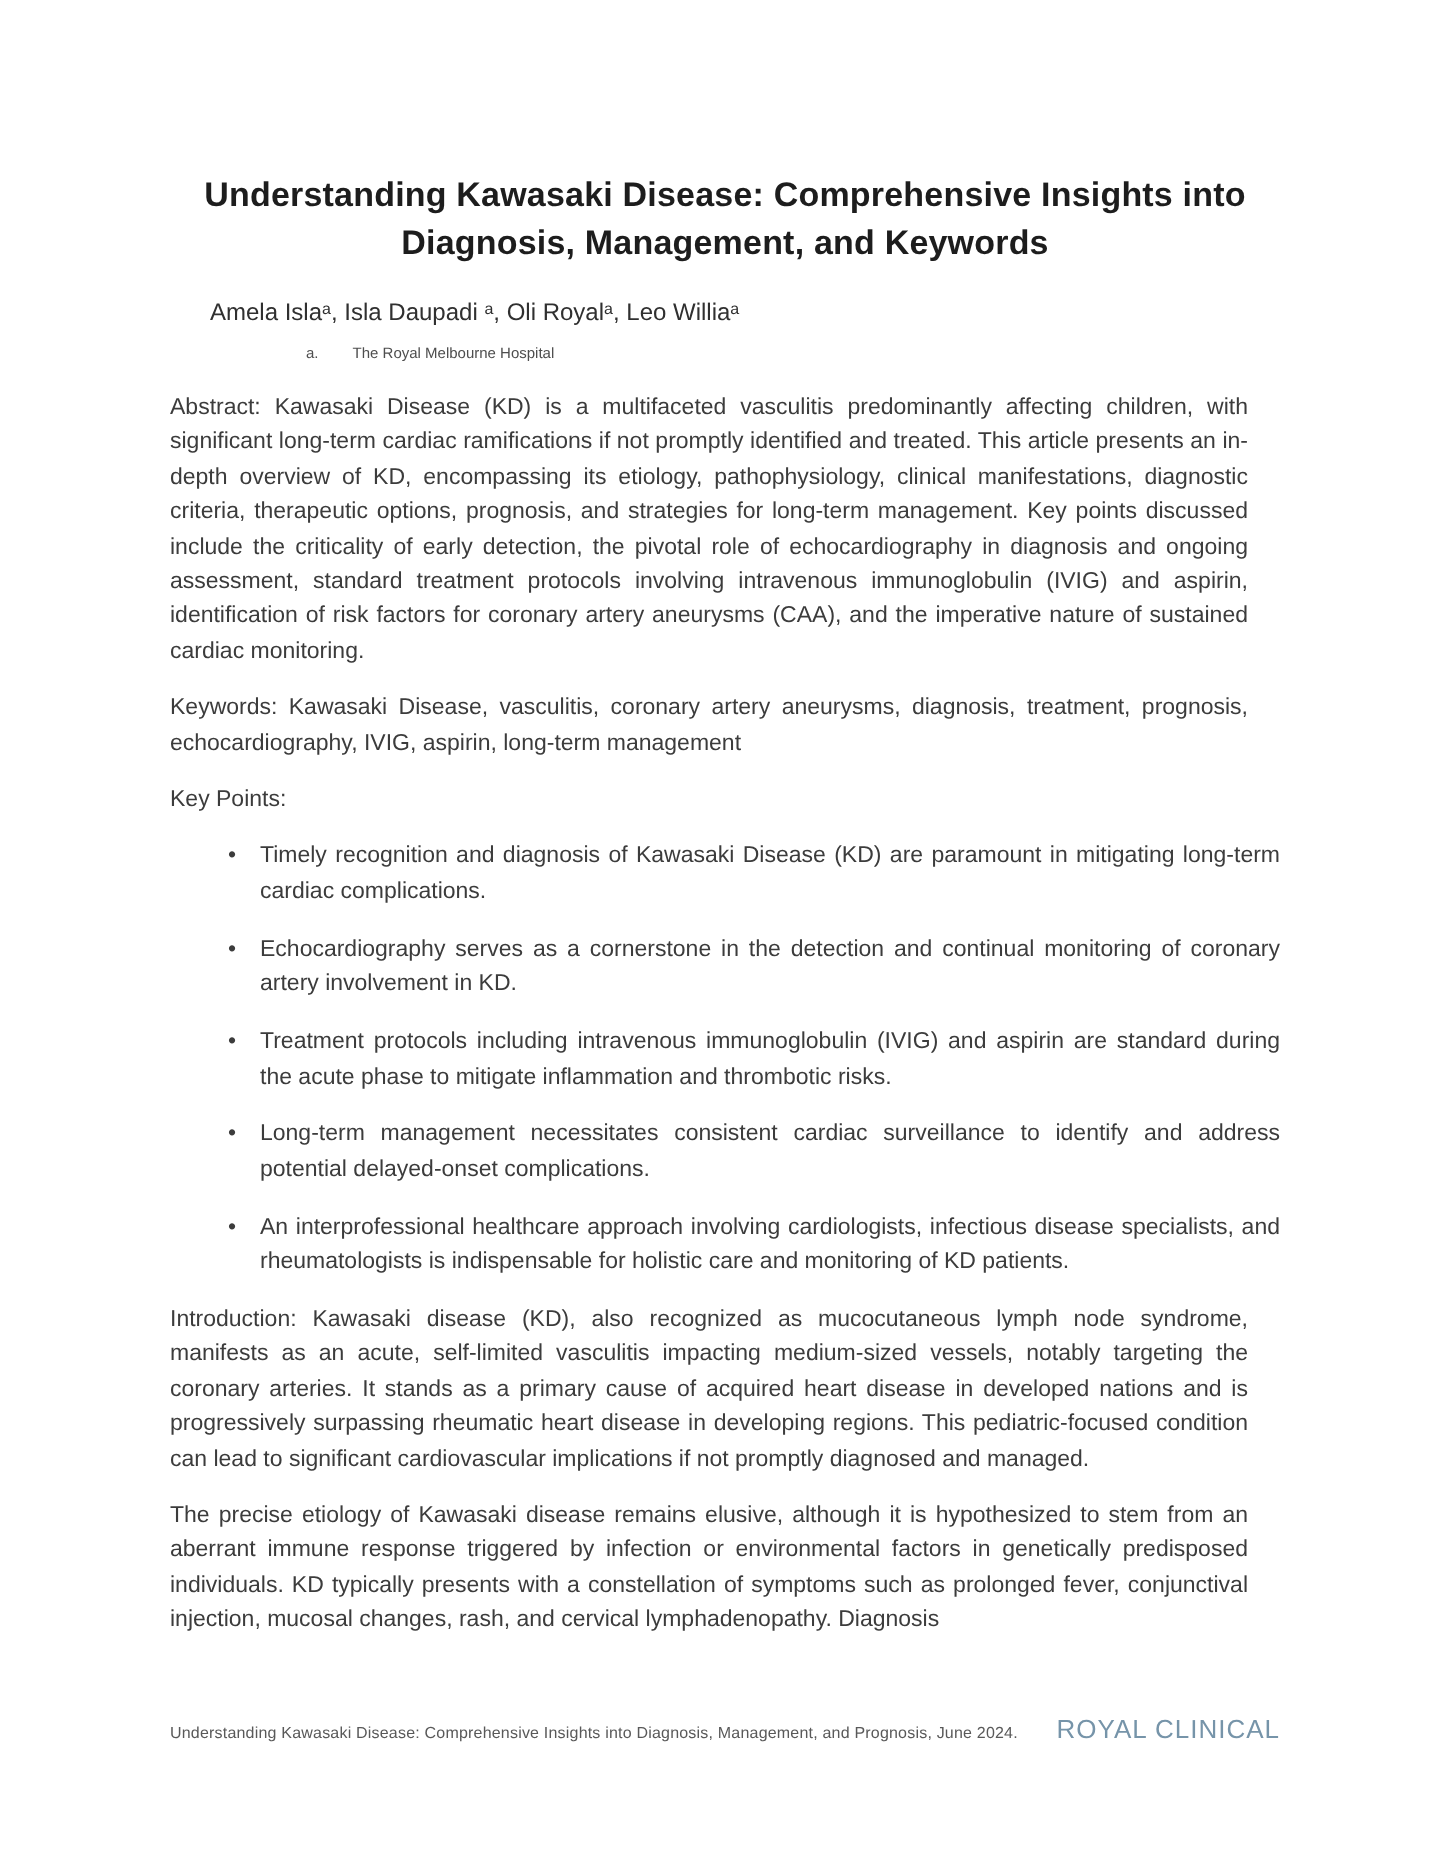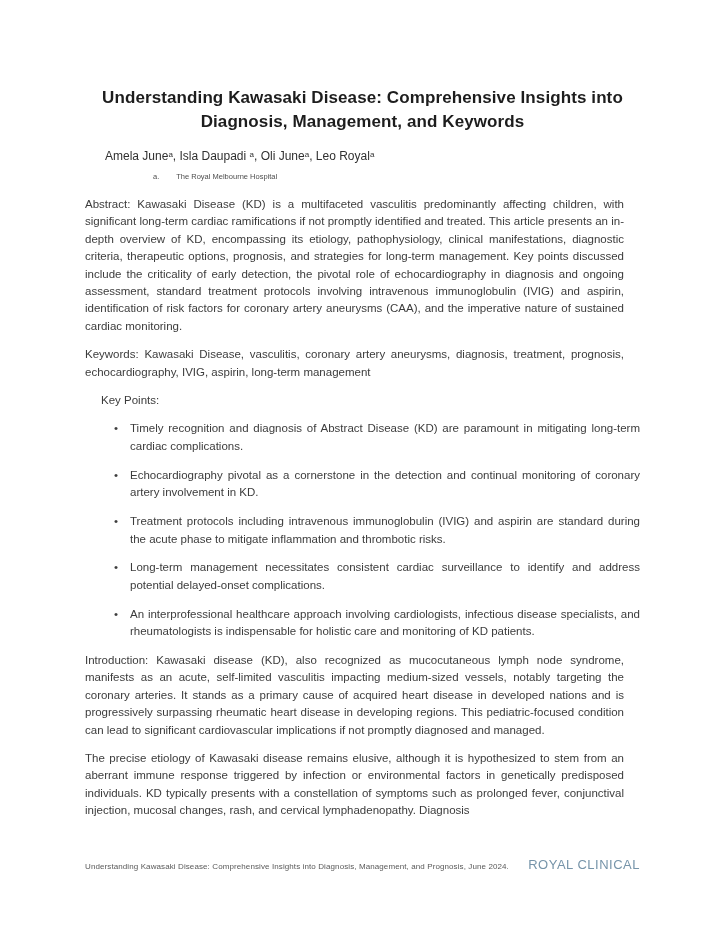--- a/index.html
+++ b/index.html
@@ -44,21 +44,21 @@
   }
   .affiliation .aff-name { margin-left: 17px; }
   p.body {
     margin: 0 16px 11px 0;
     font-size: 11.5px;
     line-height: 17.4px;
     text-align: justify;
     color: #3c3c3c;
   }
   p.heading {
-    margin: 0 0 11px 16px;
+    margin: 0 0 11px 0;
     font-size: 11.5px;
     line-height: 17.4px;
     text-align: left;
   }
   ul.keypoints {
     list-style: none;
     margin: 0 0 11px 0;
     padding: 0 0 0 45px;
   }
   ul.keypoints li {
@@ -102,44 +102,44 @@
 <div class="page">
 
   <h1 class="title">
     <span>Understanding Kawasaki Disease: Comprehensive Insights into</span>
     <span>Diagnosis, Management, and Keywords</span>
   </h1>
 
   <div class="authors">
     
   
-      <span class="author"><span>Amela June</span><sup>a</sup><span>, </span></span>
+      <span class="author"><span>Amela Isla</span><sup>a</sup><span>, </span></span>
     
       <span class="author"><span>Isla Daupadi </span><sup>a</sup><span>, </span></span>
     
-      <span class="author"><span>Oli June</span><sup>a</sup><span>, </span></span>
+      <span class="author"><span>Oli Royal</span><sup>a</sup><span>, </span></span>
     
-      <span class="author"><span>Leo Royal</span><sup>a</sup><span></span></span>
+      <span class="author"><span>Leo Willia</span><sup>a</sup><span></span></span>
     </div>
 
   <div class="affiliation">
     <span class="aff-marker">a.</span><span class="aff-name">The Royal Melbourne Hospital</span>
   </div>
 
   <p class="body">Abstract: Kawasaki Disease (KD) is a multifaceted vasculitis predominantly affecting children, with significant long-term cardiac ramifications if not promptly identified and treated. This article presents an in-depth overview of KD, encompassing its etiology, pathophysiology, clinical manifestations, diagnostic criteria, therapeutic options, prognosis, and strategies for long-term management. Key points discussed include the criticality of early detection, the pivotal role of echocardiography in diagnosis and ongoing assessment, standard treatment protocols involving intravenous immunoglobulin (IVIG) and aspirin, identification of risk factors for coronary artery aneurysms (CAA), and the imperative nature of sustained cardiac monitoring.</p>
 
   <p class="body">Keywords: Kawasaki Disease, vasculitis, coronary artery aneurysms, diagnosis, treatment, prognosis, echocardiography, IVIG, aspirin, long-term management</p>
 
   <p class="heading">Key Points:</p>
 
   <ul class="keypoints">
 
-      <li>Timely recognition and diagnosis of Abstract Disease (KD) are paramount in mitigating long-term cardiac complications.</li>
+      <li>Timely recognition and diagnosis of Kawasaki Disease (KD) are paramount in mitigating long-term cardiac complications.</li>
 
-      <li>Echocardiography pivotal as a cornerstone in the detection and continual monitoring of coronary artery involvement in KD.</li>
+      <li>Echocardiography serves as a cornerstone in the detection and continual monitoring of coronary artery involvement in KD.</li>
 
       <li>Treatment protocols including intravenous immunoglobulin (IVIG) and aspirin are standard during the acute phase to mitigate inflammation and thrombotic risks.</li>
 
       <li>Long-term management necessitates consistent cardiac surveillance to identify and address potential delayed-onset complications.</li>
 
       <li>An interprofessional healthcare approach involving cardiologists, infectious disease specialists, and rheumatologists is indispensable for holistic care and monitoring of KD patients.</li>
     </ul>
 
   <p class="body">Introduction: Kawasaki disease (KD), also recognized as mucocutaneous lymph node syndrome, manifests as an acute, self-limited vasculitis impacting medium-sized vessels, notably targeting the coronary arteries. It stands as a primary cause of acquired heart disease in developed nations and is progressively surpassing rheumatic heart disease in developing regions. This pediatric-focused condition can lead to significant cardiovascular implications if not promptly diagnosed and managed.</p>
 

